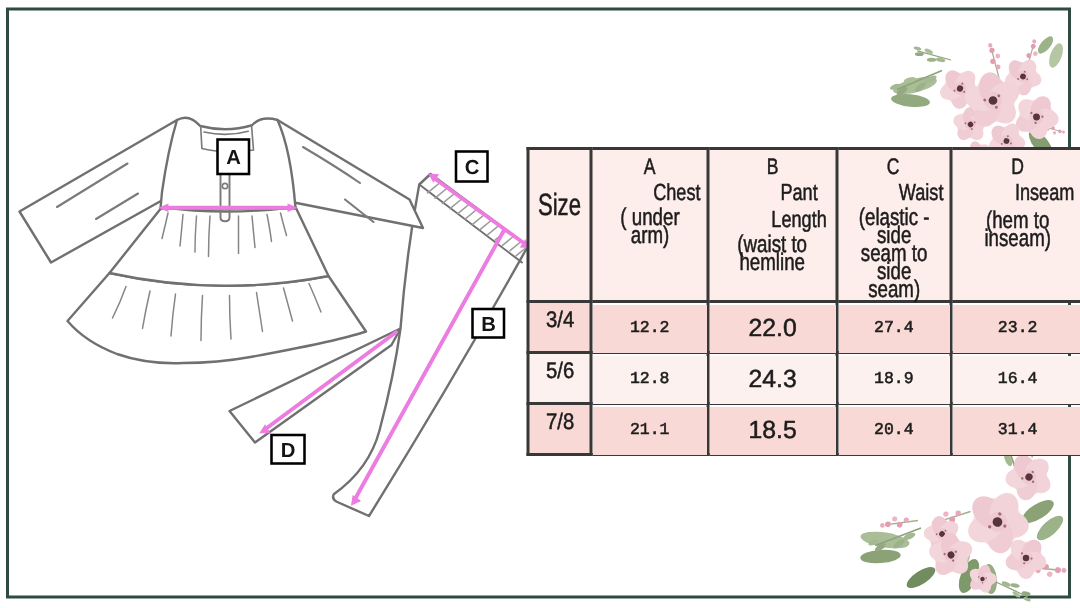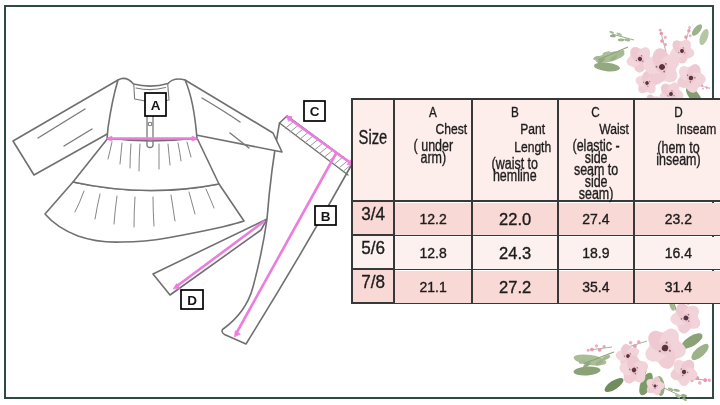--- a/index.html
+++ b/index.html
@@ -13,23 +13,23 @@
 #tbl td.hdr{background:#fdedeb;vertical-align:top;}
 #tbl td.size{background:#fdedeb;}
 tr.dark td{background:#f9d9d5;}
 tr.lite td{background:#fdf1ef;}
 .sx{display:inline-block;transform:scaleX(0.78);}
 .hl{font-size:15px;padding-top:4px;line-height:16px;}
 .hw{font-size:15.5px;line-height:18px;margin-left:36px;}
 .hc{font-size:16px;line-height:12px;padding-top:2px;}
 .sizebig{font-size:20.5px;position:relative;top:-13px;}
 .sizebig .sx{transform:scaleX(0.72);}
-.slab{font-size:19px;position:relative;top:-4px;text-decoration:underline;}
+.slab{font-size:15px;position:relative;top:-4px;text-decoration:underline;}
 .slab .sx{transform:scaleX(0.9);}
-.num{font-size:14px;position:relative;top:1px;}
+.num{font-size:11px;position:relative;top:1px;font-family:Liberation Mono, monospace;}
 .numb{font-size:16.5px;position:relative;top:1px;}
 </style>
 </head>
 <body>
 
 <div id="frame"></div>
 
 <svg id="art" width="720" height="405" viewBox="0 0 720 405">
 <defs>
 
@@ -248,19 +248,19 @@
         <td><span class="slab"><span class="sx">5/6</span></span></td>
         <td class="num">12.8</td>
         <td class="numb">24.3</td>
         <td class="num">18.9</td>
         <td class="num">16.4</td>
       </tr>
 
 <tr class="dark" style="height:34px">
         <td><span class="slab"><span class="sx">7/8</span></span></td>
         <td class="num">21.1</td>
-        <td class="numb">27.2</td>
-        <td class="num">35.4</td>
+        <td class="numb">18.5</td>
+        <td class="num">20.4</td>
         <td class="num">31.4</td>
       </tr>
 
 </tbody>
   </table>
 
 </body></html>

